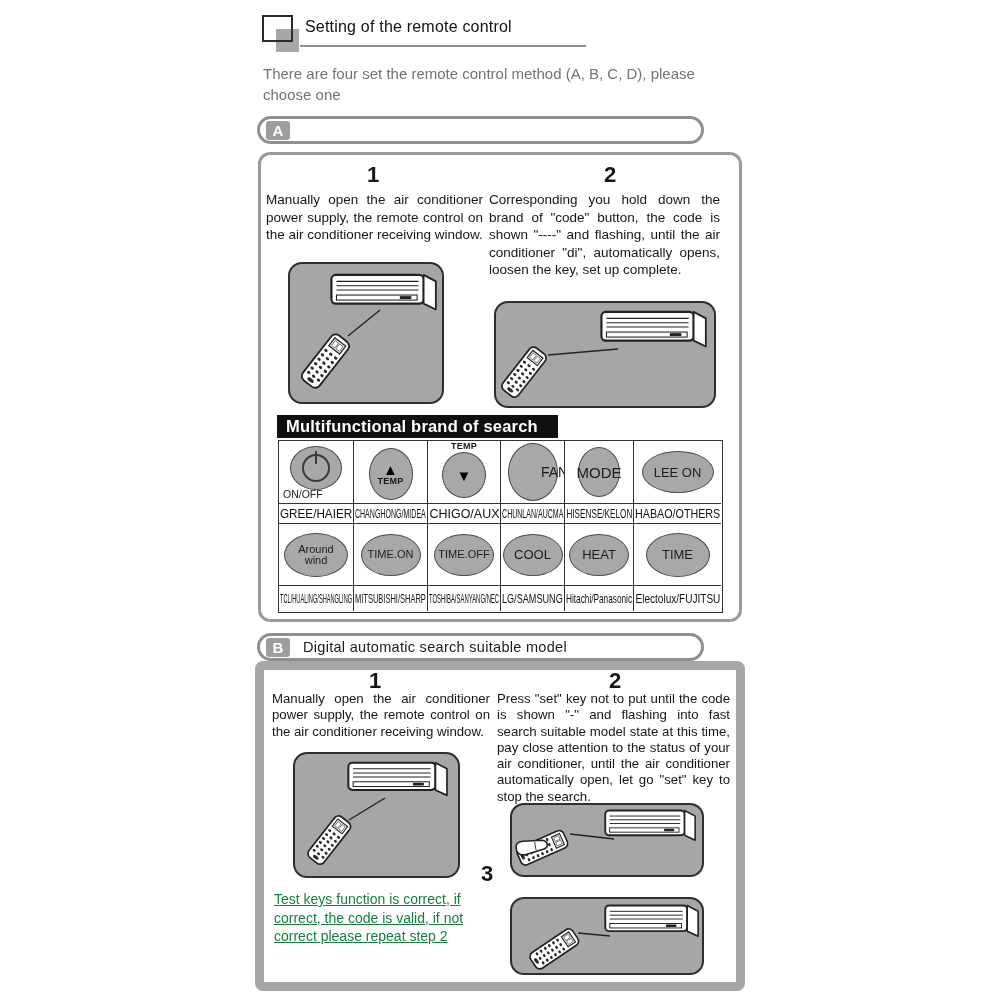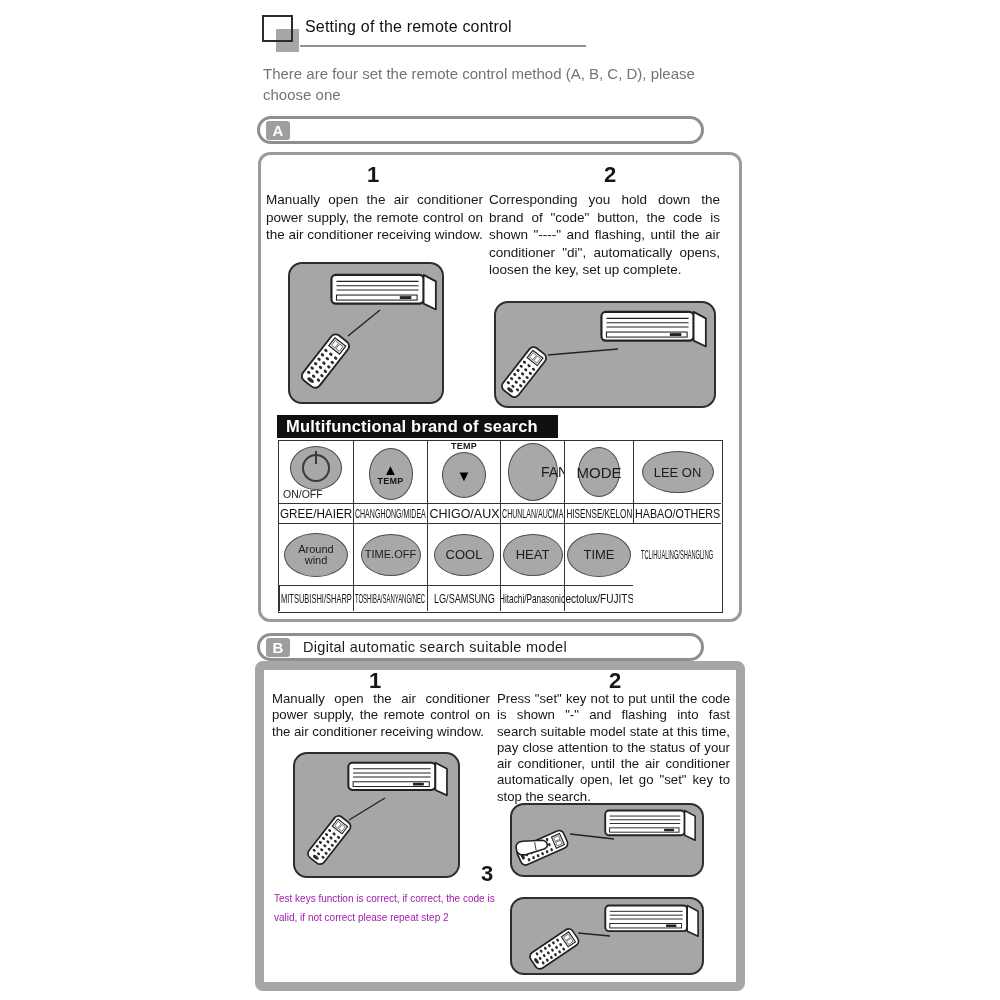--- a/index.html
+++ b/index.html
@@ -59,21 +59,21 @@
   .ov-wide{width:64px;height:44px;}
   .onoff-lbl{position:absolute;left:4px;bottom:3px;font-size:10.5px;color:#1c1c1c;}
   .temp-word{font-size:9px;color:#161616;letter-spacing:.2px;font-weight:bold;}
   .temp-top{position:absolute;top:0px;left:50%;transform:translateX(-50%);font-size:9px;background:transparent;}
   .tri{font-size:15px;line-height:13px;color:#000;}
   .pwr-ring{display:block;width:24px;height:24px;border:2px solid #3a3a3a;border-radius:50%;position:relative;}
   .pwr-ring::after{content:"";position:absolute;left:50%;top:-5px;width:2px;height:13px;background:#3a3a3a;transform:translateX(-50%);}
 
   
   .frame-b{left:255px;top:661px;width:490px;height:330px;border:9px solid #a6a6a6;border-radius:8px;box-sizing:border-box;background:#fff;}
-  .note{font-size:10px;line-height:18.5px;color:#a21caf;}
+  .note{font-size:14px;line-height:18.5px;color:#15803d;text-decoration:underline;}
   .num3{font-size:22px;font-weight:bold;color:#161616;}
 </style>
 </head>
 <body>
 
 <svg width="0" height="0" style="position:absolute" aria-hidden="true">
   <defs>
     <g id="ac-unit">
       <rect x="2" y="4" width="128" height="40" rx="6" fill="#fff" stroke="#222" stroke-width="3"></rect>
       <line x1="9" y1="13" x2="123" y2="13" stroke="#222" stroke-width="1.5"></line>
@@ -212,20 +212,25 @@
         <span class="fit" style="display: inline-block; white-space: nowrap; transform-origin: center center; transform: scaleX(0.825);">HABAO/OTHERS</span>
       </div>
 
     <div class="tcell c1">
       <div class="oval ov-r2 ov-wide">
           <span style="width:46px;">Around wind</span>
         </div>
     </div>
     <div class="tcell">
       <div class="oval ov-r2">
+          <span class="fit" style="display: inline-block; white-space: nowrap;">TIME.ON</span>
+        </div>
+    </div>
+    <div class="tcell">
+      <div class="oval ov-r2">
           <span class="fit" style="display: inline-block; white-space: nowrap;">TIME.OFF</span>
         </div>
     </div>
     <div class="tcell">
       <div class="oval ov-r2" style="font-size:13px;">
           <span class="fit" style="display: inline-block; white-space: nowrap;">COOL</span>
         </div>
     </div>
     <div class="tcell">
       <div class="oval ov-r2" style="font-size:13px;">

